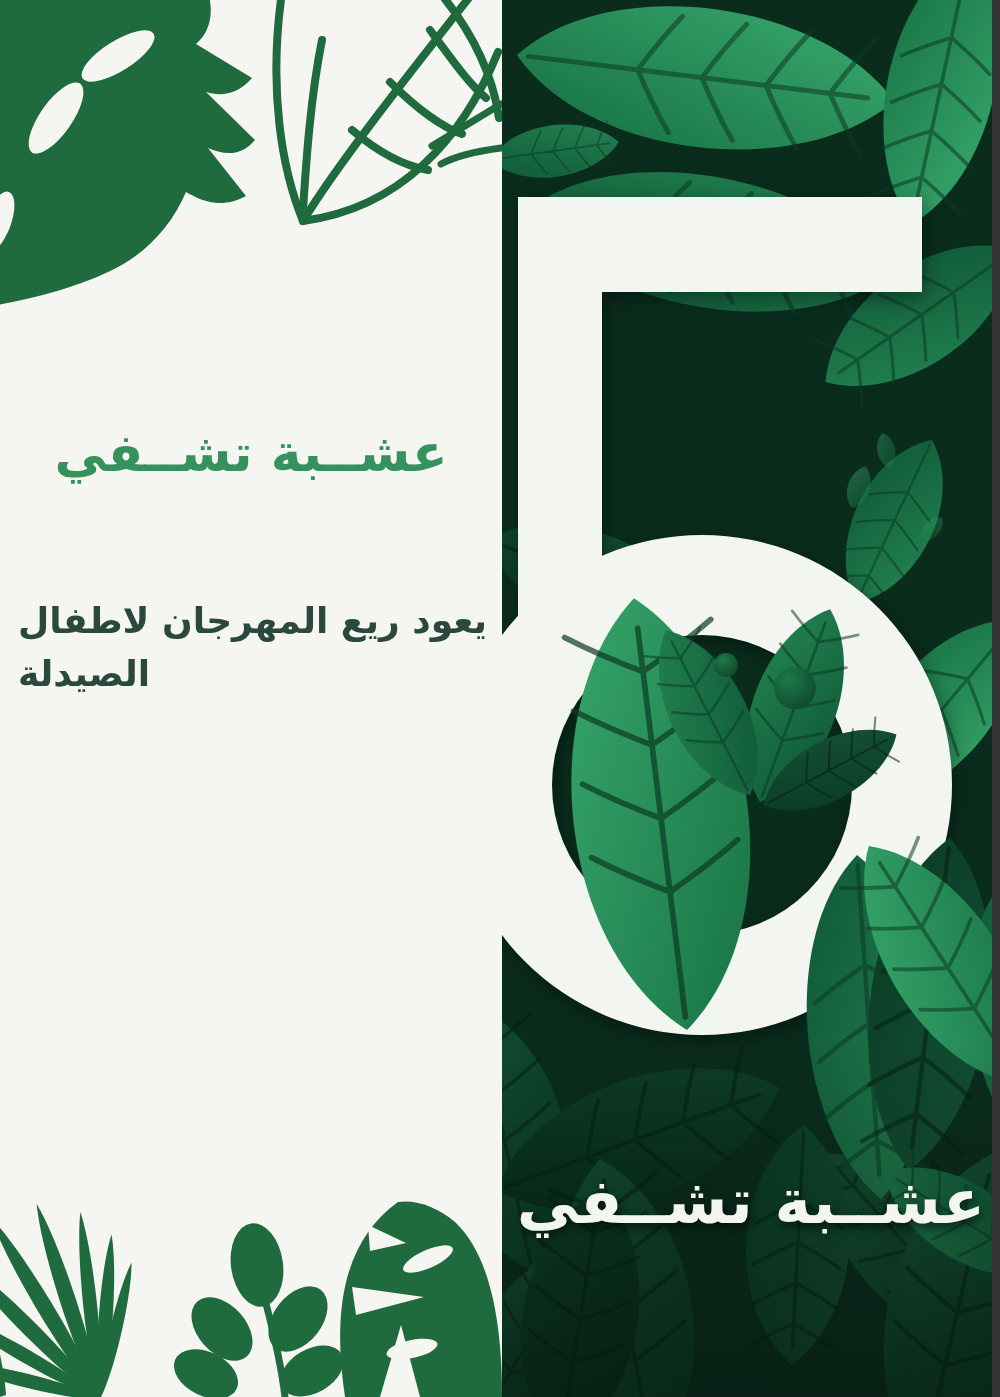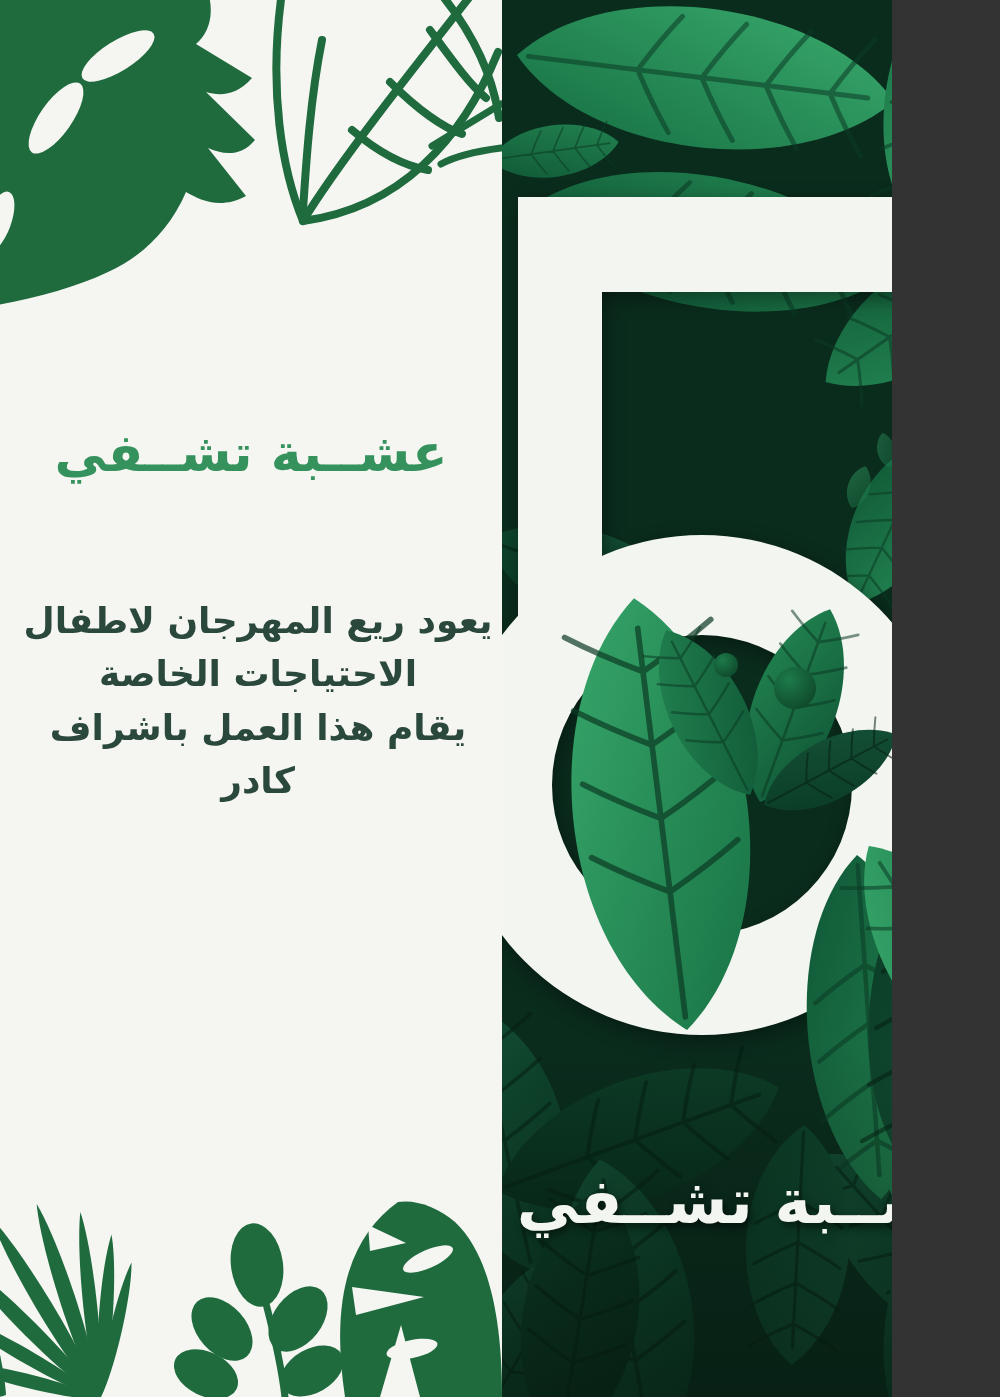--- a/index.html
+++ b/index.html
@@ -1,24 +1,24 @@
 <!DOCTYPE html>
 <html><head>
 <meta charset="utf-8">
 <style>
   html,body{margin:0;padding:0;background:#333;}
-  .poster{position:relative;width:892px;height:1397px;overflow:hidden;
+  .poster{position:relative;width:992px;height:1397px;overflow:hidden;
     background:#f5f6f2;font-family:"DejaVu Sans",sans-serif;}
   .panel-left{position:absolute;left:0;top:0;width:502px;height:1397px;background:#f5f6f2;}
   .panel-right{position:absolute;left:502px;top:0;width:498px;height:1397px;background:#0a2c1d;}
   .deco-topleft{position:absolute;top:0;left:0;width:502px;height:332px;display:block;}
   .deco-bottomleft{position:absolute;bottom:0;left:0;width:502px;height:400px;display:block;}
   .left-title{position:absolute;top:420px;left:0;right:0;margin:0;text-align:center;
     font-size:52px;font-weight:700;color:#35925c;line-height:1.3;}
-  .body-text{position:absolute;top:594px;left:18px;right:4px;text-align:center;
+  .body-text{position:absolute;top:594px;left:18px;right:4px;text-align:left;
     font-size:36px;font-weight:700;color:#2b483c;line-height:1.48;}
   .photo-svg{position:absolute;inset:0;width:498px;height:1397px;display:block;}
   .right-title{position:absolute;left:0;right:0;bottom:158px;margin:0;text-align:center;
     font-size:62px;font-weight:700;color:#f3f5f0;line-height:1.2;
     text-shadow:3px 4px 9px rgba(0,0,0,.55);}
   .five{filter:drop-shadow(3px 6px 10px rgba(0,0,0,.4));}
 </style>
 </head>
 <body>
 
@@ -49,22 +49,21 @@
       <g fill="none" stroke="#1f6b3e" stroke-width="7" stroke-linecap="round">
         <path d="M501 104 L432 146"></path>
         <path d="M501 148 C470 152 452 158 441 164"></path>
       </g>
     </svg>
 
     <h1 class="left-title" dir="rtl">عشــبة تشــفي</h1>
 
     <div class="body-text" dir="rtl">
       <div>يعود ريع المهرجان لاطفال</div>
-      <div>الاحتياجات الخاصة</div>
-      <div>يقام هذا العمل باشراف كادر</div>
+      <div>الصيدلة</div>
     </div>
 
     <svg class="deco-bottomleft" viewBox="0 0 502 400" aria-hidden="true">
       <g id="fan1">
           <g transform="translate(100 402) rotate(-76)">
             <path d="M0 0 C -9.450000000000001 -33 -9.072000000000001 -117 0 -150 C 9.072000000000001 -117 9.450000000000001 -33 0 0 Z" fill="#1f6b3e"></path>
           </g>
           <g transform="translate(100 402) rotate(-60)">
             <path d="M0 0 C -9.450000000000001 -38.5 -9.072000000000001 -136.5 0 -175 C 9.072000000000001 -136.5 9.450000000000001 -38.5 0 0 Z" fill="#1f6b3e"></path>
           </g>

